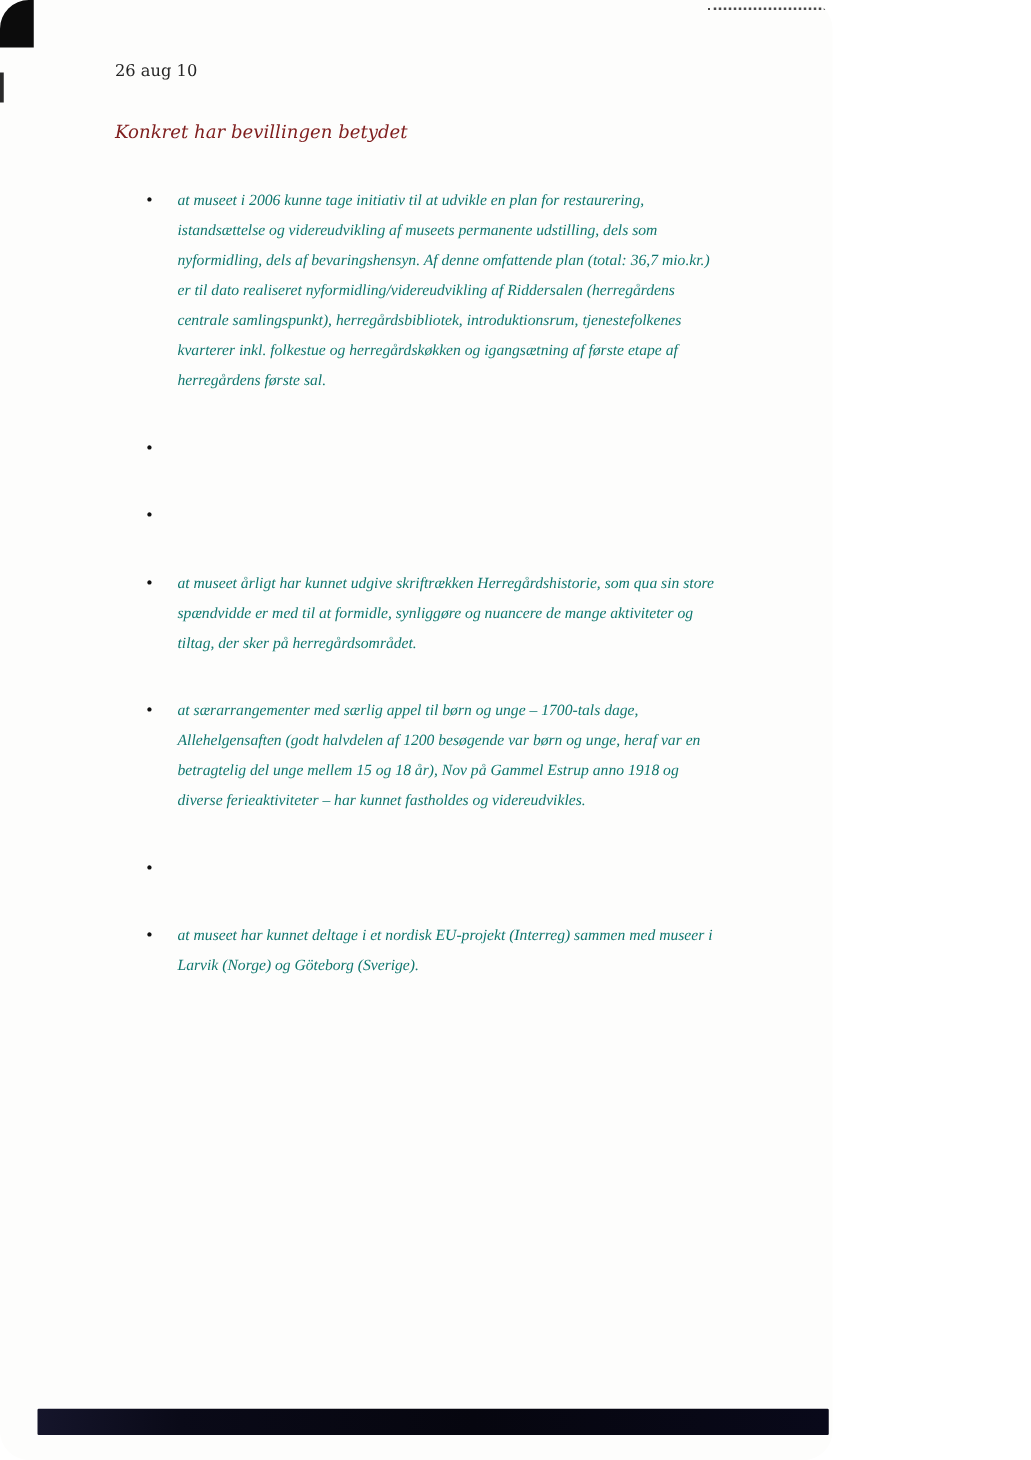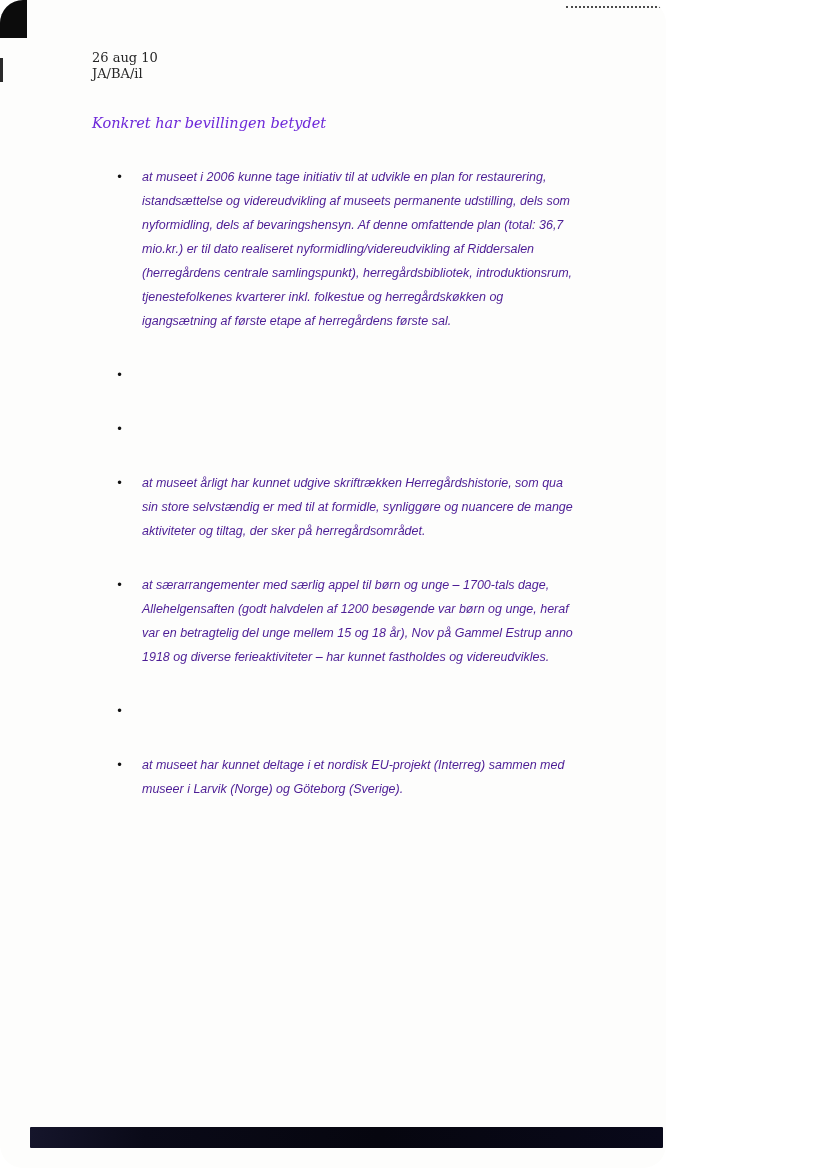--- a/index.html
+++ b/index.html
@@ -69,81 +69,80 @@
     font-style: italic;
     font-size: 14.5px;
     line-height: 1.6;
     color: #1d1d1d;
   }
   .subheading {
     margin: 32px 0 0 0;
     font-family: "DejaVu Serif", "Liberation Serif", serif;
     font-style: italic;
     font-size: 14.5px;
-    color: #6d28d9;
+    color: #7f1d1d;
   }
   ul.bullets {
     list-style: none;
     margin: 34px 0 0 0;
     padding: 0 0 0 24px;
   }
   ul.bullets li {
     display: flex;
     align-items: flex-start;
     margin-bottom: 30px;
   }
   .bullet-marker {
     flex: 0 0 26px;
     font-family: "DejaVu Sans", "Liberation Sans", sans-serif;
     font-size: 12px;
     line-height: 24px;
     color: #111;
   }
   .bullet-text {
     width: 436px;
-    font-family: Liberation Sans, sans-serif;
+    font-family: Liberation Serif, serif;
     font-style: italic;
     font-size: 12.5px;
     line-height: 24px;
-    color: #4c1d95;
+    color: #0f766e;
   }
 </style>
 </head>
 <body>
 
 <div class="page">
 
   <div class="artifact-corner"></div>
   <div class="artifact-dotted"></div>
   <div class="artifact-edge-mark"></div>
 
   <div class="content">
 
     <div class="doc-header">
       <div>26 aug 10</div>
-      <div>JA/BA/il</div>
     </div>
 
 
     <p class="subheading">Konkret har bevillingen betydet</p>
 
     <ul class="bullets">
       <li>
         <span class="bullet-marker">•</span>
         <span class="bullet-text">at museet i 2006 kunne tage initiativ til at udvikle en plan for restaurering, istandsættelse og videreudvikling af museets permanente udstilling, dels som nyformidling, dels af bevaringshensyn. Af denne omfattende plan (total: 36,7 mio.kr.) er til dato realiseret nyformidling/videreudvikling af Riddersalen (herregårdens centrale samlingspunkt), herregårdsbibliotek, introduktionsrum, tjenestefolkenes kvarterer inkl. folkestue og herregårdskøkken og igangsætning af første etape af herregårdens første sal.</span>
       </li>
       <li>
         <span class="bullet-marker">•</span>
       </li>
       <li>
         <span class="bullet-marker">•</span>
       </li>
       <li>
         <span class="bullet-marker">•</span>
-        <span class="bullet-text">at museet årligt har kunnet udgive skriftrækken Herregårdshistorie, som qua sin store selvstændig er med til at formidle, synliggøre og nuancere de mange aktiviteter og tiltag, der sker på herregårdsområdet.</span>
+        <span class="bullet-text">at museet årligt har kunnet udgive skriftrækken Herregårdshistorie, som qua sin store spændvidde er med til at formidle, synliggøre og nuancere de mange aktiviteter og tiltag, der sker på herregårdsområdet.</span>
       </li>
       <li>
         <span class="bullet-marker">•</span>
         <span class="bullet-text">at særarrangementer med særlig appel til børn og unge – 1700-tals dage, Allehelgensaften (godt halvdelen af 1200 besøgende var børn og unge, heraf var en betragtelig del unge mellem 15 og 18 år), Nov på Gammel Estrup anno 1918 og diverse ferieaktiviteter – har kunnet fastholdes og videreudvikles.</span>
       </li>
       <li>
         <span class="bullet-marker">•</span>
       </li>
       <li>
         <span class="bullet-marker">•</span>

